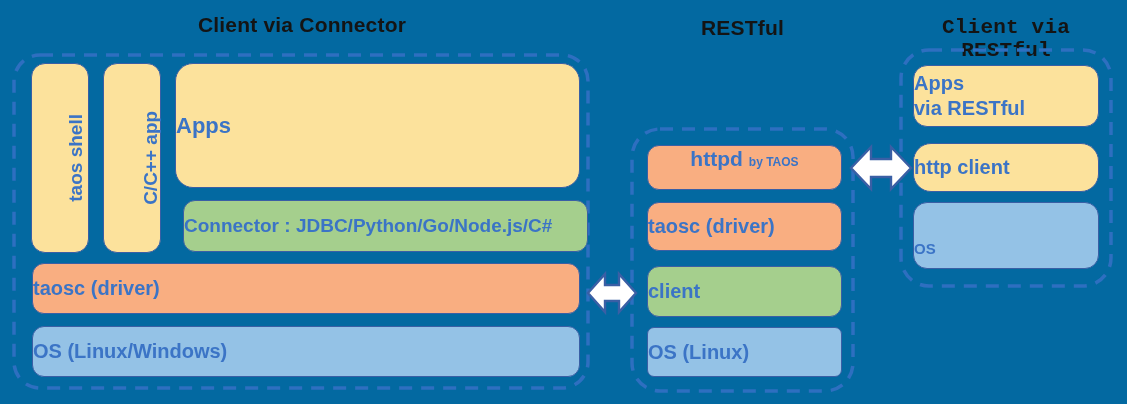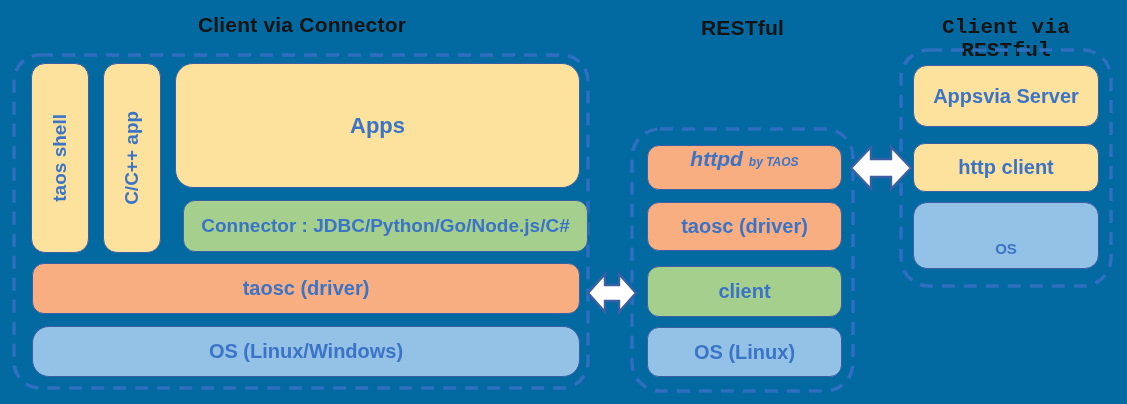--- a/index.html
+++ b/index.html
@@ -10,31 +10,31 @@
   .sec-title {
     position:absolute; text-align:center; font-size:21px; letter-spacing:.2px;
     color:var(--title-text,#141414);
   }
   .underlay { position:absolute; left:0; top:0; }
   .underlay rect { fill:none; stroke:var(--dashed-border,#2E6FC0); stroke-width:3.5; stroke-dasharray:13 9; }
   .underlay path { fill:#ffffff; stroke:var(--box-border,#2E5FA8); stroke-width:2.4; stroke-linejoin:miter; }
   .box {
     position:absolute; box-sizing:border-box;
     border:1.6px solid var(--box-border,#3A5FA5);
-    display:flex; flex-direction:row; align-items:center; justify-content:center;
+    display:flex; flex-direction:column; align-items:flex-start; justify-content:center;
     color:var(--label-text,#3B74C6); text-align:center; line-height:1.25;
   }
   .yellow { background:var(--yellow,#FCE29C); }
   .orange { background:var(--orange,#F9AE81); }
   .green  { background:var(--green,#A5CF8D); }
   .blue   { background:var(--blue,#94C2E6); }
   .r12 { border-radius:12px; } .r14 { border-radius:14px; } .r18 { border-radius:18px; }
   .vtext span { transform:rotate(-90deg); white-space:nowrap; font-size:19px; }
   .f19 { font-size:19px; } .f20 { font-size:20px; } .f22 { font-size:22px; }
-  .httpd-row { flex-direction:row; align-items:baseline; gap:6px;font-style:italic; }
+  .httpd-row { flex-direction:row; align-items:baseline; gap:6px; }
   .httpd-big { font-size:21px; } .httpd-small { font-size:12px; }
   .os-r-line1 { font-size:15px;margin-top:28px; } .os-r-line2 { font-size:13px; }
 </style>
 </head>
 <body>
 
 <div class="stage">
 
   <div class="sec-title" style="left:14px; top:13px; width:576px;">Client via Connector</div>
   <div class="sec-title" style="left:632px; top:16px; width:221px;">RESTful</div>
@@ -56,42 +56,42 @@
   </div>
   <div class="box yellow r18 f22" style="left:175px; top:63px; width:405px; height:125px;">
     <span>Apps</span>
   </div>
   <div class="box green r12 f19" style="left:183px; top:200px; width:405px; height:52px;">
     <span>Connector : JDBC/Python/Go/Node.js/C#</span>
   </div>
   <div class="box orange r12 f20" style="left:32px; top:263px; width:548px; height:51px;">
     <span>taosc (driver)</span>
   </div>
-  <div class="box blue r12 f20" style="left:32px; top:326px; width:548px; height:51px;border-radius:17px;">
+  <div class="box blue r12 f20" style="left:32px; top:326px; width:548px; height:51px;">
     <span>OS (Linux/Windows)</span>
   </div>
 
   <div class="box orange r12 httpd-row" style="left:647px; top:145px; width:195px; height:45px;">
     <span class="httpd-big">httpd</span>
     <span class="httpd-small">by TAOS</span>
   </div>
   <div class="box orange r12 f20" style="left:647px; top:202px; width:195px; height:49px;">
     <span>taosc (driver)</span>
   </div>
   <div class="box green r12 f20" style="left:647px; top:266px; width:195px; height:51px;">
     <span>client</span>
   </div>
-  <div class="box blue r12 f20" style="left:647px; top:327px; width:195px; height:50px;">
+  <div class="box blue r12 f20" style="left:647px; top:327px; width:195px; height:50px;border-radius:7px;">
     <span>OS (Linux)</span>
   </div>
 
   <div class="box yellow r14 f20" style="left:913px; top:65px; width:186px; height:62px;">
     <span>Apps</span>
-    <span>via Server</span>
+    <span>via RESTful</span>
   </div>
-  <div class="box yellow r12 f20" style="left:913px; top:143px; width:186px; height:49px;">
+  <div class="box yellow r12 f20" style="left:913px; top:143px; width:186px; height:49px;border-radius:18px;">
     <span>http client</span>
   </div>
   <div class="box blue r14" style="left:913px; top:202px; width:186px; height:67px;">
     <span class="os-r-line1">OS</span>
   </div>
 
 </div>
 
 </body></html>

